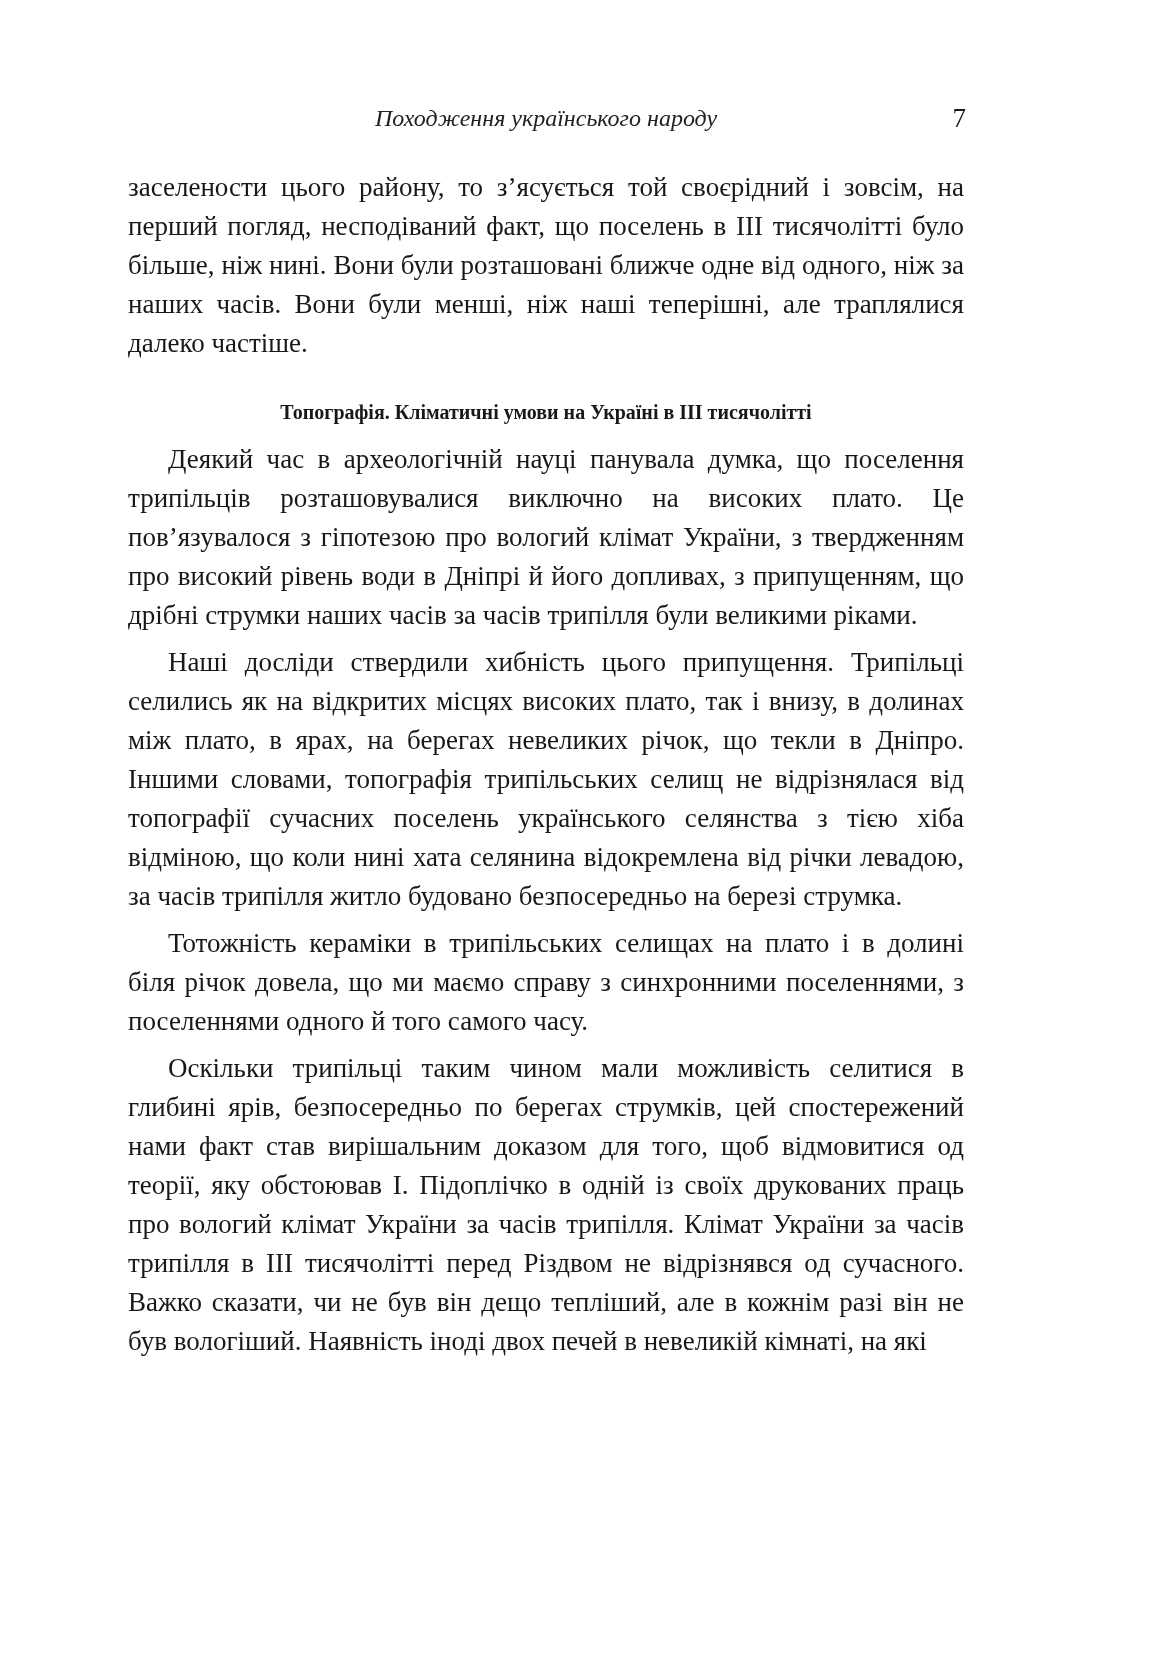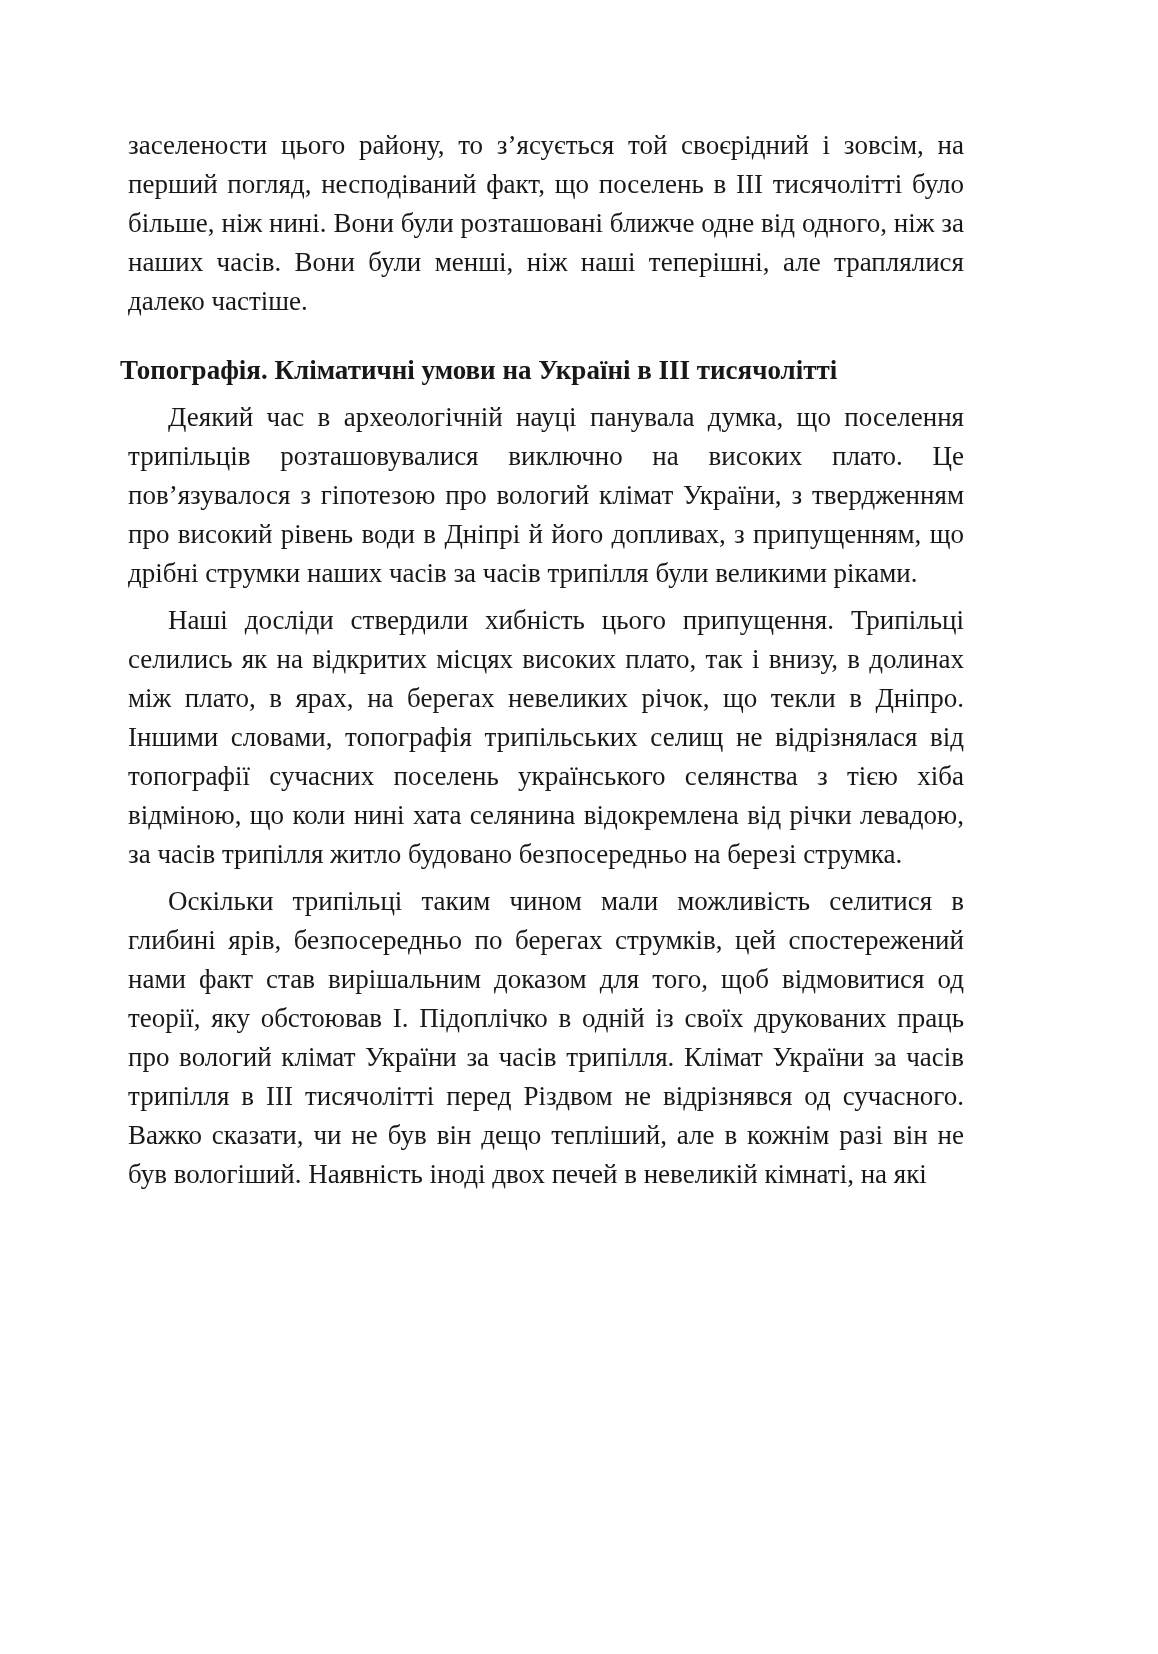--- a/index.html
+++ b/index.html
@@ -47,38 +47,44 @@
   }
   .para {
     margin: 8px;
     text-indent: 40px;
   }
   .para.no-indent {
     text-indent: 0;
   }
   .section-heading {
     margin: 30px 0 0 0;
-    font-size: 27px;
+    font-size: 20px;
     line-height: 39px;
     font-weight: bold;
+    text-align: center;
     text-indent: 0;
   }
 </style>
 </head>
 <body>
 
 <div class="page">
 
+  <div class="page-header">
+    <span class="header-title">Походження українського народу</span>
+    <span class="header-page-number">7</span>
+  </div>
 
   <div class="page-body">
     <p class="para no-indent">заселености цього району, то з’ясується той своєрідний і зовсім, на перший погляд, несподіваний факт, що поселень в III тисячолітті було більше, ніж нині. Вони були розташовані ближче одне від одного, ніж за наших часів. Вони були менші, ніж наші теперішні, але траплялися далеко частіше.</p>
 
     <h2 class="section-heading">Топографія. Кліматичні умови на Україні в III тисячолітті</h2>
 
     <p class="para">Деякий час в археологічній науці панувала думка, що поселення трипільців розташовувалися виключно на високих плато. Це пов’язувалося з гіпотезою про вологий клімат України, з твердженням про високий рівень води в Дніпрі й його допливах, з припущенням, що дрібні струмки наших часів за часів трипілля були великими ріками.</p>
 
     <p class="para">Наші досліди ствердили хибність цього припущення. Трипільці селились як на відкритих місцях високих плато, так і внизу, в долинах між плато, в ярах, на берегах невеликих річок, що текли в Дніпро. Іншими словами, топографія трипільських селищ не відрізнялася від топографії сучасних поселень українського селянства з тією хіба відміною, що коли нині хата селянина відокремлена від річки левадою, за часів трипілля житло будовано безпосередньо на березі струмка.</p>
 
+    <p class="para">Тотожність кераміки в трипільських селищах на плато і в долині біля річок довела, що ми маємо справу з синхронними поселеннями, з поселеннями одного й того самого часу.</p>
 
     <p class="para">Оскільки трипільці таким чином мали можливість селитися в глибині ярів, безпосередньо по берегах струмків, цей спостережений нами факт став вирішальним доказом для того, щоб відмовитися од теорії, яку обстоював І. Підоплічко в одній із своїх друкованих праць про вологий клімат України за часів трипілля. Клімат України за часів трипілля в III тисячолітті перед Різдвом не відрізнявся од сучасного. Важко сказати, чи не був він дещо тепліший, але в кожнім разі він не був вологіший. Наявність іноді двох печей в невеликій кімнаті, на які</p>
   </div>
 
 </div>
 
 </body></html>

